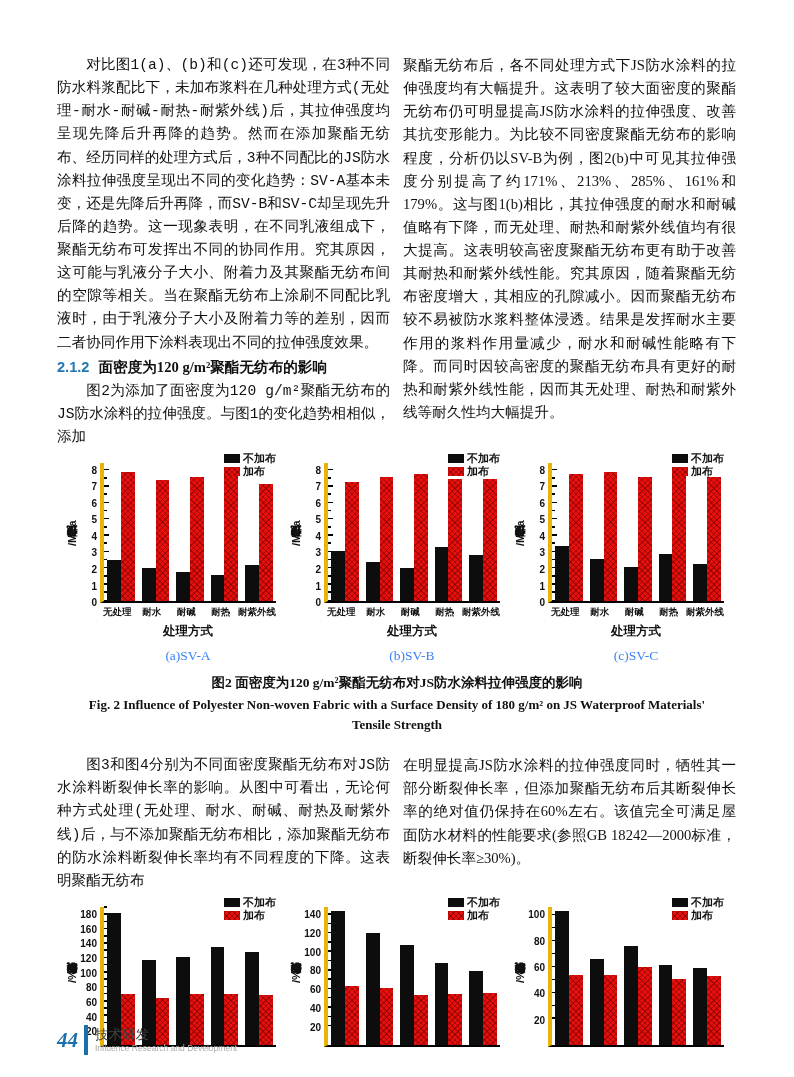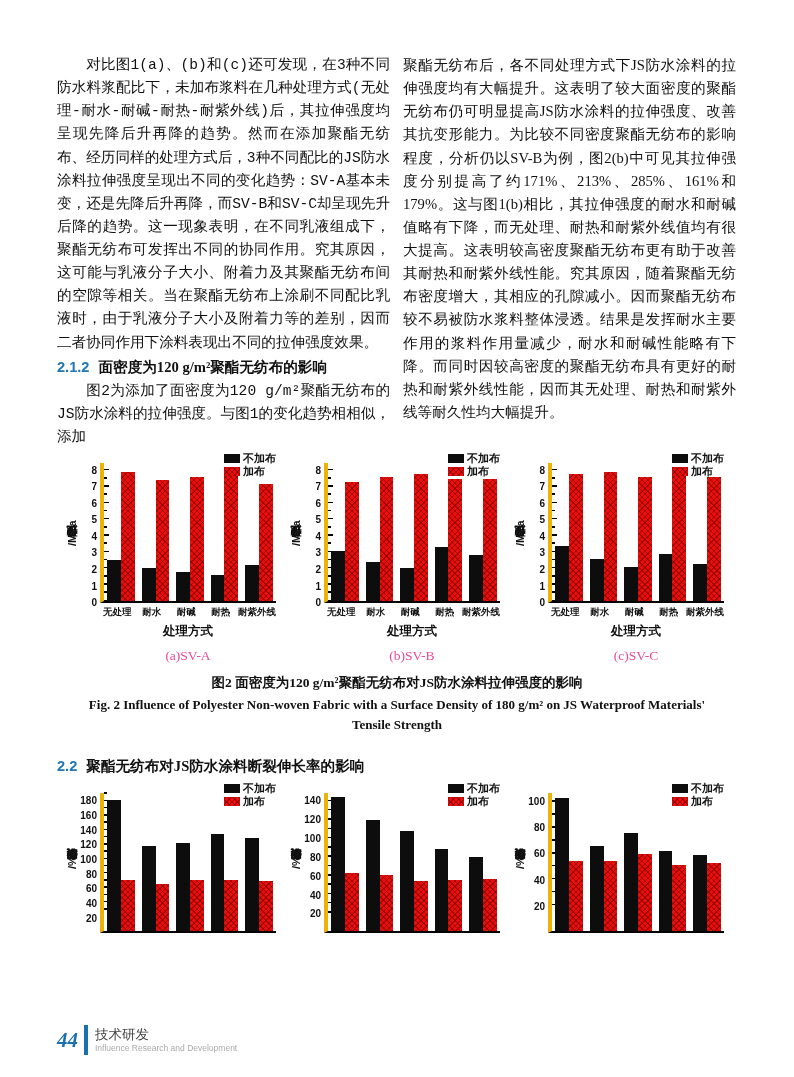--- a/index.html
+++ b/index.html
@@ -37,21 +37,21 @@
     background-image:repeating-linear-gradient(45deg,rgba(110,0,0,.5) 0 1px,transparent 1px 4px),
                      repeating-linear-gradient(-45deg,rgba(110,0,0,.5) 0 1px,transparent 1px 4px);}
   .sw.black{background:#0d0d0d;}
   .legend{position:absolute;top:-11px;right:0;}
   .lgrow{display:flex;align-items:center;gap:3px;height:13px;}
   .sw{display:inline-block;width:16px;height:9px;}
   .lgtx{font-size:11px;font-weight:bold;white-space:nowrap;}
   .xcats{display:flex;margin-top:3px;}
   .xcat{flex:1;text-align:center;font-size:9.5px;font-weight:bold;white-space:nowrap;}
   .xlab{text-align:center;font-size:12.5px;font-weight:bold;margin-top:4px;}
-  .panel{text-align:center;font-size:13.5px;color:#ec4899;margin-top:8px;
+  .panel{text-align:center;font-size:13.5px;color:#3b82f6;margin-top:8px;
          font-family:"Liberation Serif","DejaVu Serif",serif;}
   
   .figcap{margin-top:10px;text-align:center;}
   .cap-zh{font-size:13.5px;font-weight:bold;}
   .cap-en{font-size:13px;font-weight:bold;font-family:"Liberation Serif","DejaVu Serif",serif;
           max-width:655px;margin:3px auto 0 auto;line-height:1.5;}
   
   .pfooter{position:absolute;left:57px;bottom:22px;display:flex;align-items:center;}
   .pnum{color:#1a6fad;font-style:italic;font-weight:bold;font-size:21px;
         font-family:"Liberation Serif","DejaVu Serif",serif;margin-right:6px;}
@@ -271,21 +271,24 @@
       </div>
     </div>
 
   <div class="figcap">
     <div class="cap-zh">图2  面密度为120 g/m²聚酯无纺布对JS防水涂料拉伸强度的影响</div>
     <div class="cap-en">Fig. 2  Influence of Polyester Non-woven Fabric with a Surface Density of 180 g/m² on JS Waterproof Materials' Tensile Strength</div>
   </div>
 
   <div class="cols">
     <div class="col">
-      <h3 class="sec"><span class="secnum">2.2</span><span>聚酯无纺布对JS防水涂料断裂伸长率的影响</span></h3>
+      <p class="indent">图3和图4分别为不同面密度聚酯无纺布对JS防水涂料断裂伸长率的影响。从图中可看出，无论何种方式处理(无处理、耐水、耐碱、耐热及耐紫外线)后，与不添加聚酯无纺布相比，添加聚酯无纺布的防水涂料断裂伸长率均有不同程度的下降。这表明聚酯无纺布</p>
+    </div>
+    <div class="col">
+      <p>在明显提高JS防水涂料的拉伸强度同时，牺牲其一部分断裂伸长率，但添加聚酯无纺布后其断裂伸长率的绝对值仍保持在60%左右。该值完全可满足屋面防水材料的性能要求(参照GB 18242—2000标准，断裂伸长率≥30%)。</p>
     </div>
   </div>
 
   <div class="figrow" id="figrow3">
       <div class="chart">
         <div class="ylab">断裂伸长率/%</div>
         <div class="yticks">
           <div class="ytick" style="bottom: calc(10.4712% - 6px);">20</div>
           <div class="ytick" style="bottom: calc(20.9424% - 6px);">40</div>
           <div class="ytick" style="bottom: calc(31.4136% - 6px);">60</div>

